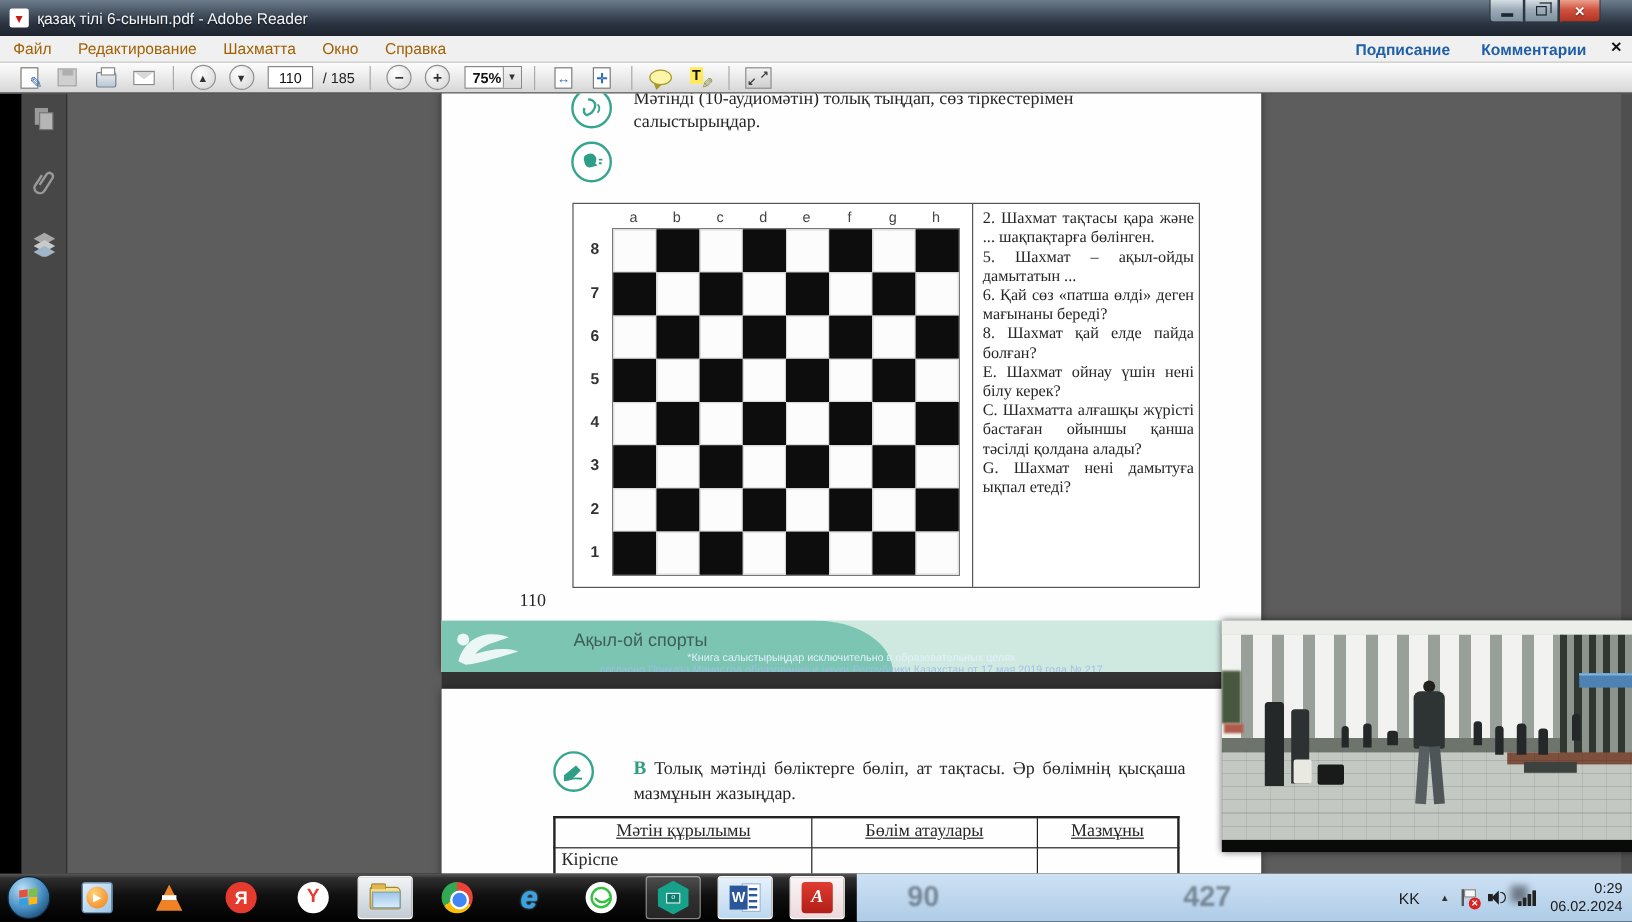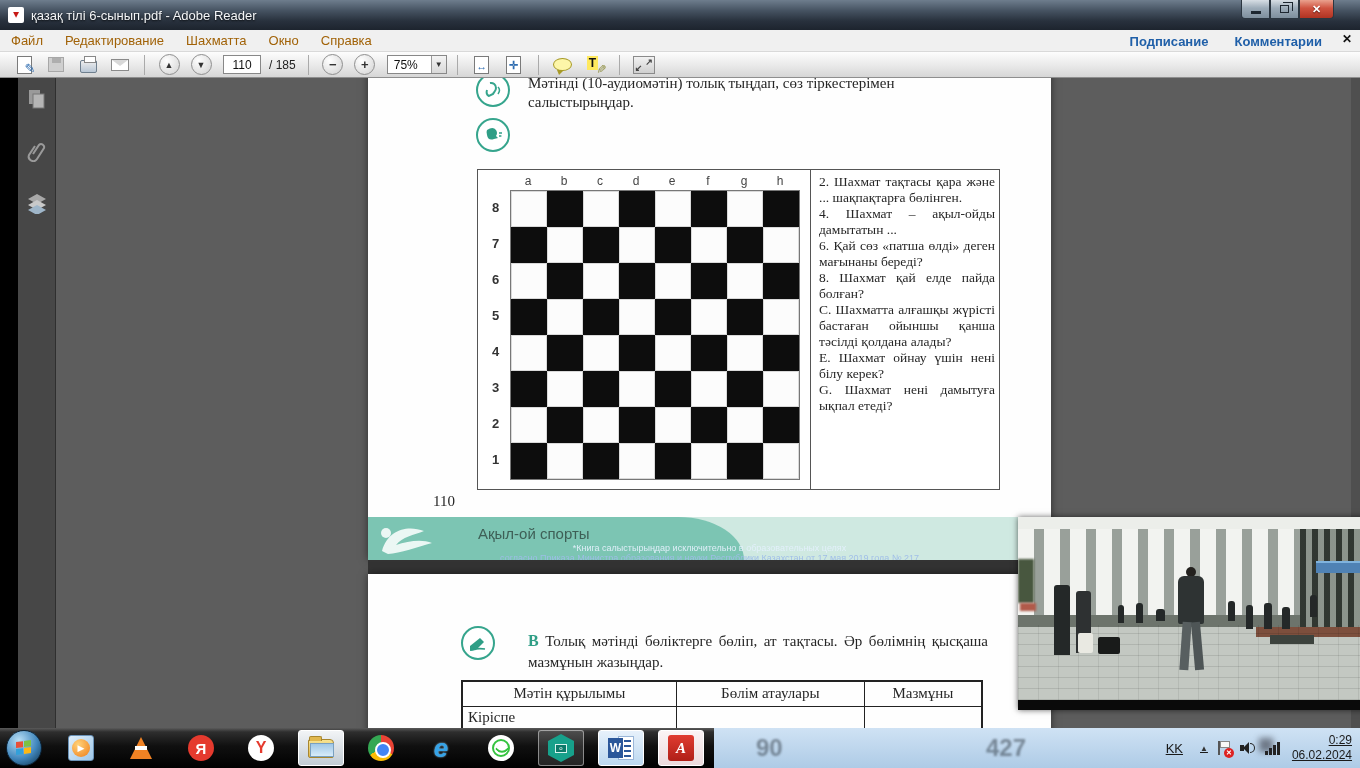--- a/index.html
+++ b/index.html
@@ -50,21 +50,21 @@
   .icon-printer:before{content:"";position:absolute;left:3px;top:-5px;width:10px;height:5px;background:#fff;border:1px solid #888;}
   .icon-env { width:18px; height:12px; background:#fff; border:1px solid #8a8a8a; position:relative;}
   .icon-env:before{content:"";position:absolute;left:0;top:0;border-left:8px solid transparent;border-right:8px solid transparent;border-top:6px solid #d8d8d8; }
   .circ { width:21px; height:21px; border-radius:50%; border:1px solid #8f8f8f;
     background:radial-gradient(circle at 35% 30%,#ffffff,#d2d2d2); display:flex; align-items:center; justify-content:center;
     font-size:9px; color:#333; font-weight:bold;}
   .circ.big { font-size:13px; }
   #page-input { width:38px; height:19px; background:#fff; border:1px solid #888; font-size:12px;
     display:flex; align-items:center; justify-content:center; color:#111; margin:0 4px;}
   #page-total { font-size:12px; color:#222; margin-right:2px; white-space:nowrap;}
-  #zoom-combo { width:60px; height:19px; background:#fff; border:1px solid #888; display:flex; align-items:center; margin-left:4px;}
+  #zoom-combo { width:48px; height:19px; background:#fff; border:1px solid #888; display:flex; align-items:center; margin-left:4px;font-weight:bold;}
   #zoom-combo .val { flex:1; font-size:12px; color:#111; padding-left:6px;}
   #zoom-combo .dd { width:15px; height:100%; background:linear-gradient(#f4f4f4,#d9d9d9); border-left:1px solid #999;
     display:flex; align-items:center; justify-content:center; font-size:8px; color:#333;}
   .fit-arrows { position:absolute; color:#2e6cb0; font-size:11px; font-weight:bold; bottom:1px; left:50%; transform:translateX(-50%);}
   .icon-bubble { width:19px; height:13px; background:#fdf6a8; border:1px solid #a79a27; border-radius:50%; position:relative;}
   .icon-bubble:before{content:"";position:absolute;left:3px;bottom:-5px;border-left:2px solid transparent;border-right:5px solid transparent;border-top:5px solid #a79a27;}
   .icon-hl { position:relative; width:18px; height:18px;}
   .icon-hl .t { position:absolute; left:1px; top:0; font-size:12px; font-weight:bold; color:#111; background:#ffe95e; padding:0 2px;}
   .icon-hl .pen { position:absolute; right:-2px; bottom:-2px; color:#8a8a3a; font-size:12px; transform:rotate(90deg);}
   .icon-fs { width:22px; height:18px; background:linear-gradient(#f2f2f2,#cfcfcf); border:1px solid #8a8a8a; position:relative;}
@@ -122,21 +122,21 @@
   #wm1 { top:26px; color:rgba(228,240,252,.95); }
   #wm2 { top:36px; color:rgba(158,189,232,.95); }
 
   
   #p2-header { position:absolute; left:0; top:0; width:683px; height:42px; background:#70c2b1; overflow:hidden;}
   #p2-header-text { position:absolute; left:0; top:11px; width:683px; text-align:center; font-size:15px; color:#4d7fc1;}
   #p2-orn { position:absolute; left:622px; top:6px; width:52px; height:52px; border-radius:50%; background:rgba(255,255,255,.85);}
   #taskV-wrap { position:absolute; left:160px; top:56px; width:460px; font-size:15px; line-height:21px; text-align:justify;}
   #p2-table { position:absolute; left:93px; top:106px; width:522px; border-collapse:collapse; }
   #p2-table th { border:1px solid #222; font-family:"Liberation Serif", serif; font-weight:normal;
-    font-size:15px; color:#262626; height:25px; }
+    font-size:15px; color:#262626; height:25px;text-decoration:underline; }
   #p2-table td { border:1px solid #222; font-family:"Liberation Serif", serif; font-size:15px; color:#262626;
     height:92px; vertical-align:top; padding:2px 5px; }
   #p2-table { border:2px solid #222; }
 
   
   #video { position:absolute; left:1000px; top:439px; width:348px; height:193px; background:#c3c8c2;
     z-index:60; overflow:hidden; box-shadow:0 0 6px rgba(0,0,0,.6);}
   .v-roof { position:absolute; left:0; top:0; width:100%; height:12px; background:#eceeea; }
   .v-cols { position:absolute; left:0; top:12px; width:285px; height:86px;
     background:repeating-linear-gradient(90deg,#f2f3f0 0 16px,#99a09a 16px 26px); }
@@ -212,21 +212,21 @@
   .ic-word .w { position:absolute; left:0; top:3px; width:15px; height:20px; background:#2b579a; color:#fff;
     font-size:12px; font-weight:bold; display:flex; align-items:center; justify-content:center;}
   .ic-adobe { width:26px; height:26px; background:linear-gradient(180deg,#e03c31,#b01f17); border-radius:3px;
     color:#fff; display:flex; align-items:center; justify-content:center; font-size:15px; font-weight:bold;
     font-family:"Liberation Serif", serif; font-style:italic;}
   #tb-band { position:absolute; left:714px; top:0; width:646px; height:40px;
     background:linear-gradient(180deg,#cfe2f4,#aecbe6); }
   .tb-wm { position:absolute; top:6px; font-size:24px; font-weight:bold; color:rgba(45,55,65,.5); filter:blur(1px); }
   #tb-wm-left { left:42px; }
   #tb-wm-right { left:272px; }
-  #tray { position:absolute; right:4px; top:0; height:40px; display:flex; align-items:center; gap:9px; color:#1a1a1a;text-decoration:underline;}
+  #tray { position:absolute; right:4px; top:0; height:40px; display:flex; align-items:center; gap:9px; color:#1a1a1a;}
   #tray-lang { font-size:13px; padding-right:8px;}
   #tray-caret { font-size:8px; color:#333; }
   .tray-flag { position:relative; width:14px; height:16px; }
   .tray-flag .pole { position:absolute; left:1px; top:1px; width:2px; height:14px; background:#555; }
   .tray-flag .cloth { position:absolute; left:3px; top:1px; width:10px; height:7px; background:#f8f8f8; border:1px solid #888;}
   .tray-flag .badge { position:absolute; right:-3px; bottom:-2px; width:10px; height:10px; border-radius:50%; background:#d22;
     color:#fff; font-size:7px; display:flex; align-items:center; justify-content:center; font-weight:bold;}
   .tray-spk { position:relative; width:16px; height:16px;}
   .tray-spk .box { position:absolute; left:0; top:5px; width:4px; height:6px; background:#222;}
   .tray-spk .cone { position:absolute; left:3px; top:2px; width:0; height:0;
@@ -463,25 +463,25 @@
               <div class="cell dark"></div>
               <div class="cell light"></div>
               <div class="cell dark"></div>
               <div class="cell light"></div>
               <div class="cell dark"></div>
               <div class="cell light"></div>
             </div>
         </div>
         <div id="questions">
             <p>2. Шахмат тақтасы қара және ... шақпақтарға бөлінген.</p>
-            <p>4. Шахмат – ақыл-ойды дамытатын ...</p>
+            <p>5. Шахмат – ақыл-ойды дамытатын ...</p>
             <p>6. Қай сөз «патша өлді» деген мағынаны береді?</p>
             <p>8. Шахмат қай елде пайда болған?</p>
+            <p>Е. Шахмат ойнау үшін нені білу керек?</p>
             <p>С. Шахматта алғашқы жүрісті бастаған ойыншы қанша тәсілді қолдана алады?</p>
-            <p>Е. Шахмат ойнау үшін нені білу керек?</p>
             <p>G. Шахмат нені дамытуға ықпал етеді?</p>
           </div>
       </div>
 
       <div id="page1-number" class="book-serif">110</div>
 
       <div id="footer-band">
         <div id="footer-dark"></div>
         <svg id="footer-swirl" width="80" height="36" viewBox="0 0 80 36">
           <path d="M4 30 C10 8 30 4 46 10 C36 14 24 16 18 24 C30 20 44 18 54 22 C40 26 22 32 10 33 Z" fill="rgba(255,255,255,0.85)"></path>

